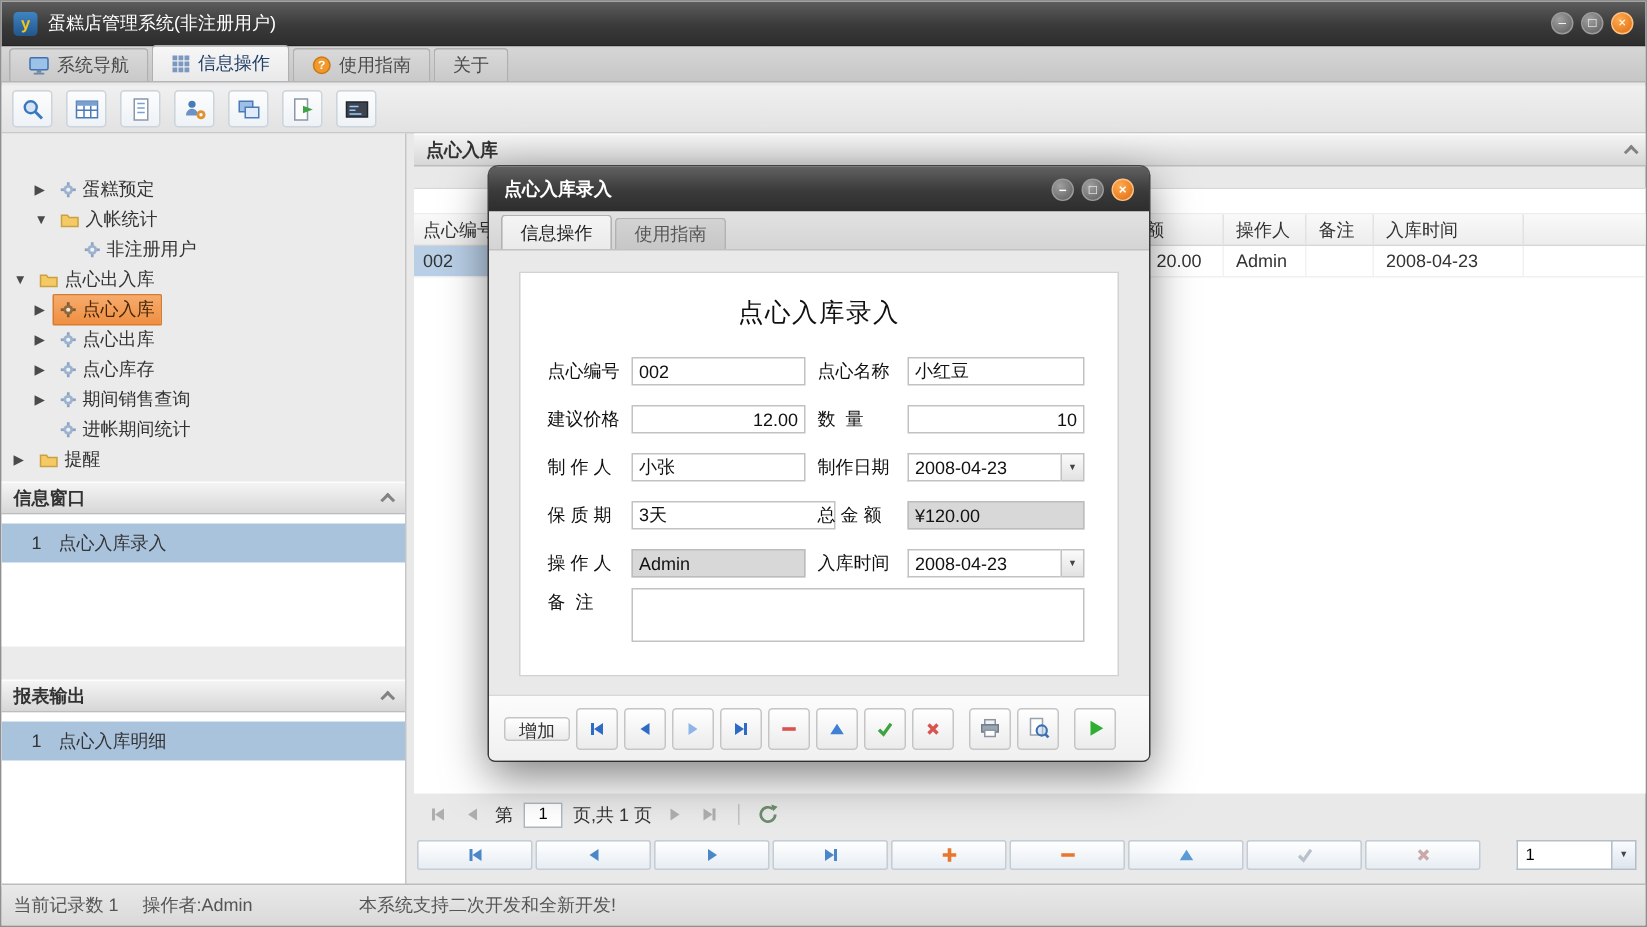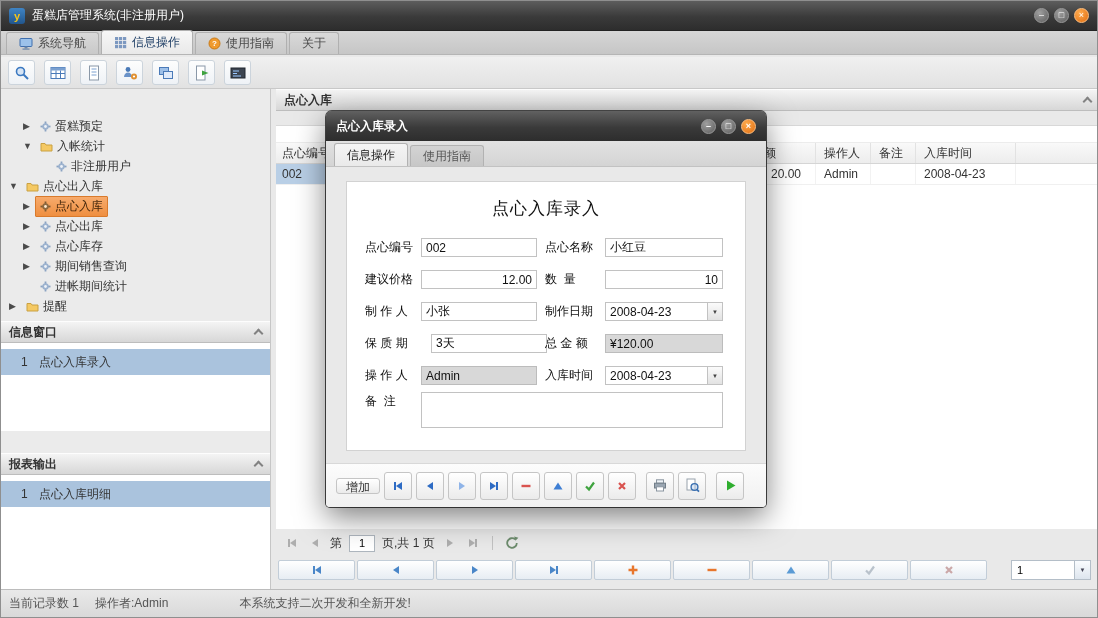--- a/index.html
+++ b/index.html
@@ -568,21 +568,21 @@
 
         <span class="flb" style="left:18px;top:120px;">制 作 人</span>
         <input class="fin" style="left: 74px; top: 120px; width: 116px;" value="小张">
         <span class="flb" style="left:198px;top:120px;">制作日期</span>
         <span class="dwrap" style="left:258px;top:120px;width:118px;">
           <input class="fin2" value="2008-04-23" style="">
           <span class="dbtn">▼</span>
         </span>
 
         <span class="flb" style="left:18px;top:152px;">保 质 期</span>
-        <input class="fin" style="left: 84px; top: 152px; width: 116px;" value="3天">
+        <input class="fin" style="left: 74px; top: 152px; width: 136px;" value="3天">
         <span class="flb" style="left:198px;top:152px;">总 金 额</span>
         <input class="fin ro" style="left: 258px; top: 152px; width: 118px;" value="¥120.00">
 
         <span class="flb" style="left:18px;top:184px;">操 作 人</span>
         <input class="fin ro" style="left: 74px; top: 184px; width: 116px;" value="Admin">
         <span class="flb" style="left:198px;top:184px;">入库时间</span>
         <span class="dwrap" style="left:258px;top:184px;width:118px;">
           <input class="fin2" value="2008-04-23" style="">
           <span class="dbtn">▼</span>
         </span>

